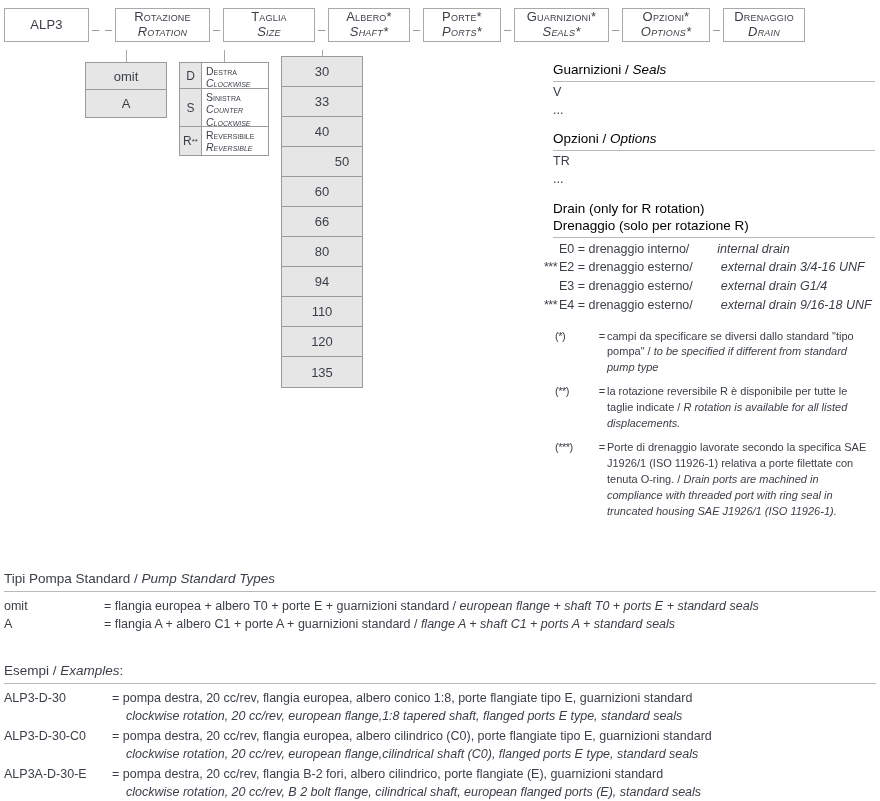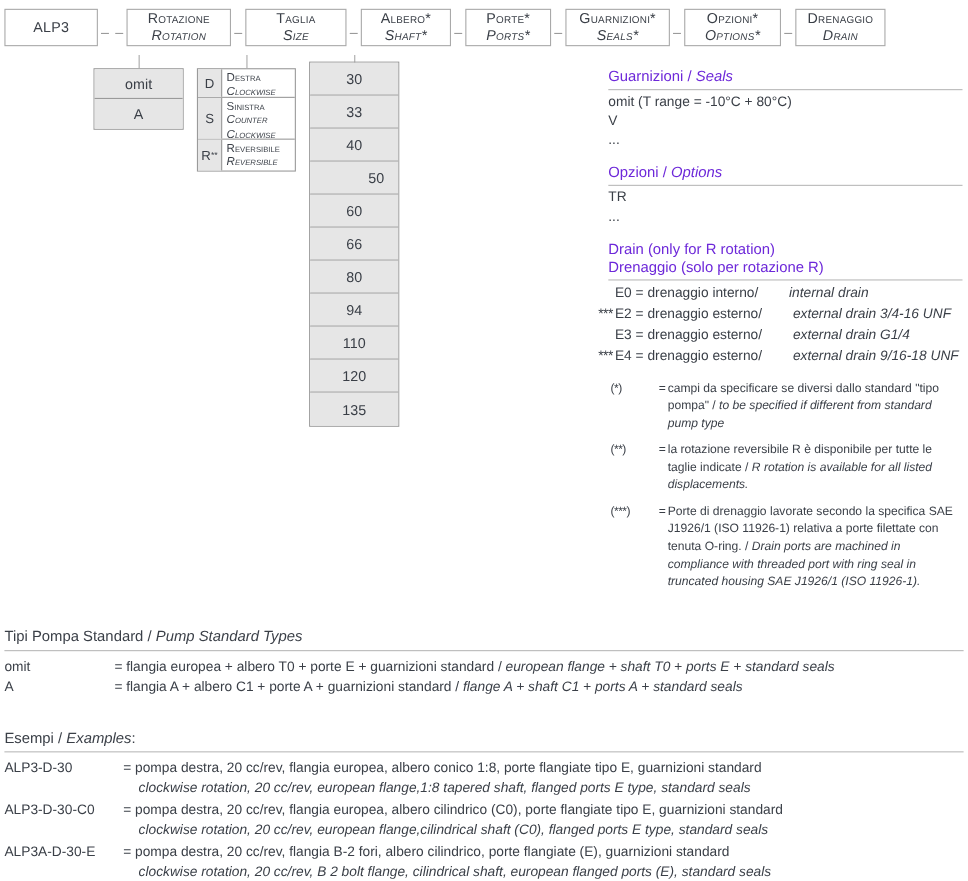--- a/index.html
+++ b/index.html
@@ -128,21 +128,21 @@
   
   .info {
     position: absolute;
     left: 553px;
     top: 62px;
     width: 322px;
   }
   .sec-title {
     font-size: 13.5px;
     line-height: 1.25;
-    color: #6d28d9;
+    color: #000000;
     white-space: nowrap;
   }
   .sec-title .it { font-style: italic; }
   .rule {
     border-top: 1px solid #b9b9b9;
     margin: 2px 0 2px 0;
   }
   .sec-line {
     font-size: 12.5px;
     line-height: 1.42;
@@ -338,21 +338,20 @@
     <div class="cell" style="height:30px;">135</div>
   </div>
 
   <div class="info">
 
     <div>
       <div class="sec-title">
         <span>Guarnizioni</span><span> / </span><span class="it">Seals</span>
       </div>
       <div class="rule"></div>
-      <div class="sec-line">omit (T range = -10°C + 80°C)</div>
       <div class="sec-line">V</div>
       <div class="sec-line">...</div>
     </div>
 
     <div class="sec-gap"></div>
 
     <div>
       <div class="sec-title">
         <span>Opzioni</span><span> / </span><span class="it">Options</span>
       </div>

